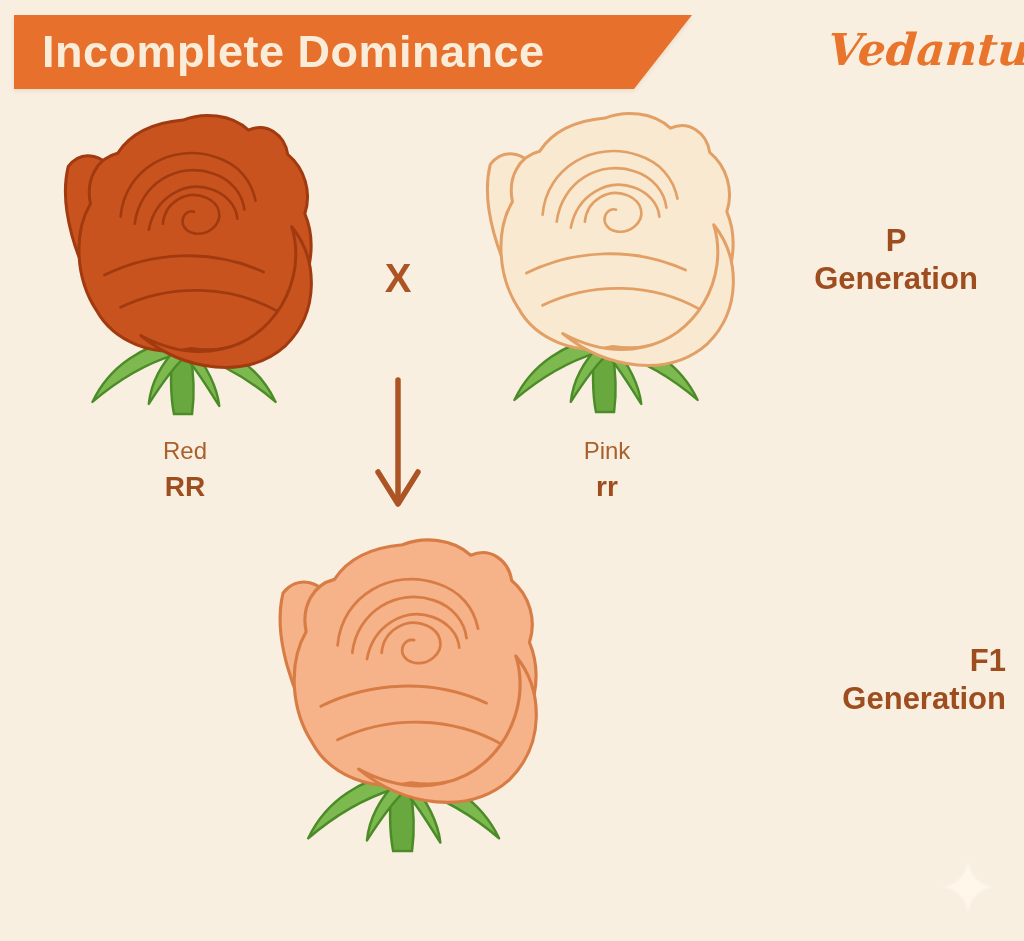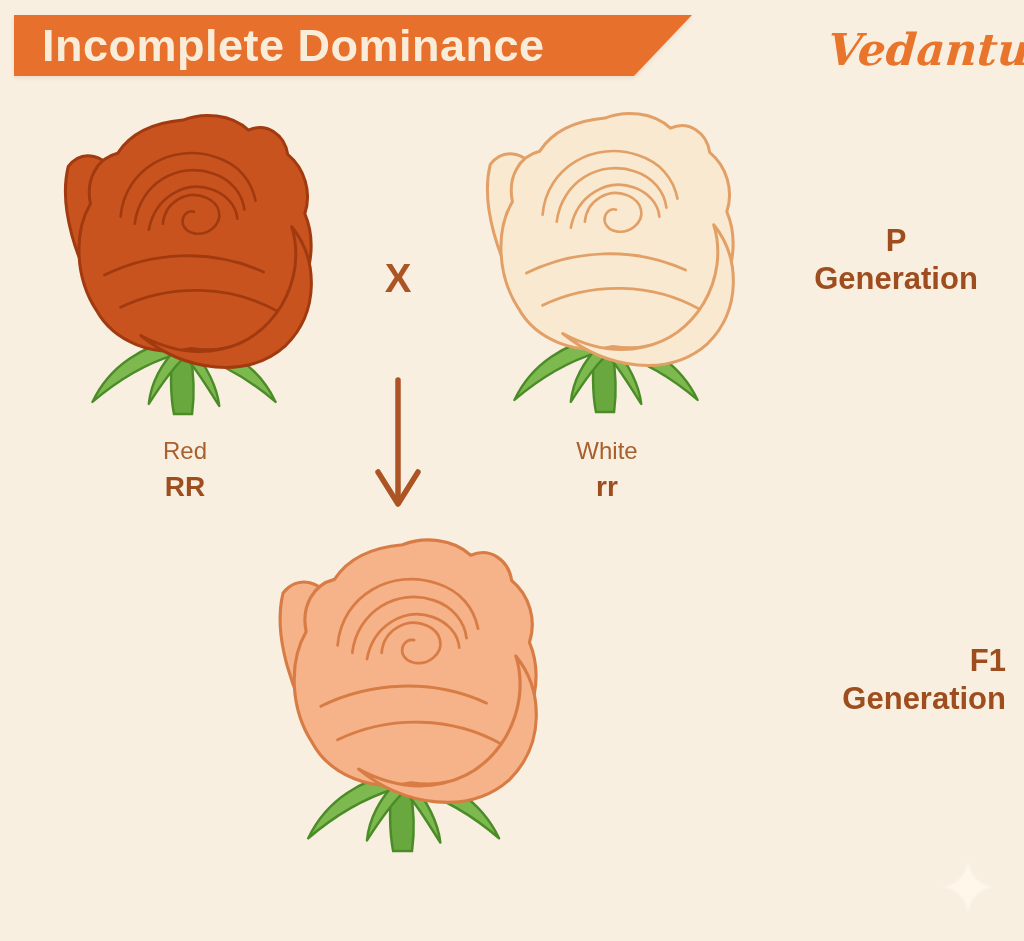--- a/index.html
+++ b/index.html
@@ -8,21 +8,21 @@
     font-family: "Liberation Sans", sans-serif;
     background: var(--bg, #f9efe1);
     position: relative;
     overflow: hidden;
   }
   .stage { position: absolute; inset: 0; }
 
   
   .banner-wrap { position: absolute; left: 14px; top: 15px; filter: drop-shadow(0 2px 2px rgba(120,70,20,.12)); }
   .banner {
-    width: 678px; height: 61px;
+    width: 678px; height: 74px;
     background: var(--banner-bg, #e8702d);
     clip-path: polygon(0 0, 100% 0, calc(100% - 58px) 100%, 0 100%);
     display: flex; align-items: center;
   }
   .banner h1 {
     color: var(--banner-fg, #f9edda);
     font-size: 45px; font-weight: bold; letter-spacing: .5px;
     padding-left: 28px; white-space: nowrap;
   }
 
@@ -125,21 +125,21 @@
   <div class="gen-label gen-p">
     <div>P</div>
     <div>Generation</div>
   </div>
 
   <div class="plant-label label-red">
     <div class="phen">Red</div>
     <div class="geno">RR</div>
   </div>
   <div class="plant-label label-white">
-    <div class="phen">White</div>
+    <div class="phen">Pink</div>
     <div class="geno">rr</div>
   </div>
 
   <svg class="arrow" width="52" height="136" viewBox="0 0 52 136">
     <line x1="26" y1="4" x2="26" y2="126" stroke="var(--rust,#ad5424)" stroke-width="5.5" stroke-linecap="round"></line>
     <path d="M6,96 L26,128 L46,96" fill="none" stroke="var(--rust,#ad5424)" stroke-width="5.5" stroke-linecap="round" stroke-linejoin="round"></path>
   </svg>
 
   <svg class="rose rose-pink" viewBox="0 0 260 310" style="--petal: #f6b289; --line: #d87c45;">
     <use href="#rose-shape"></use>

